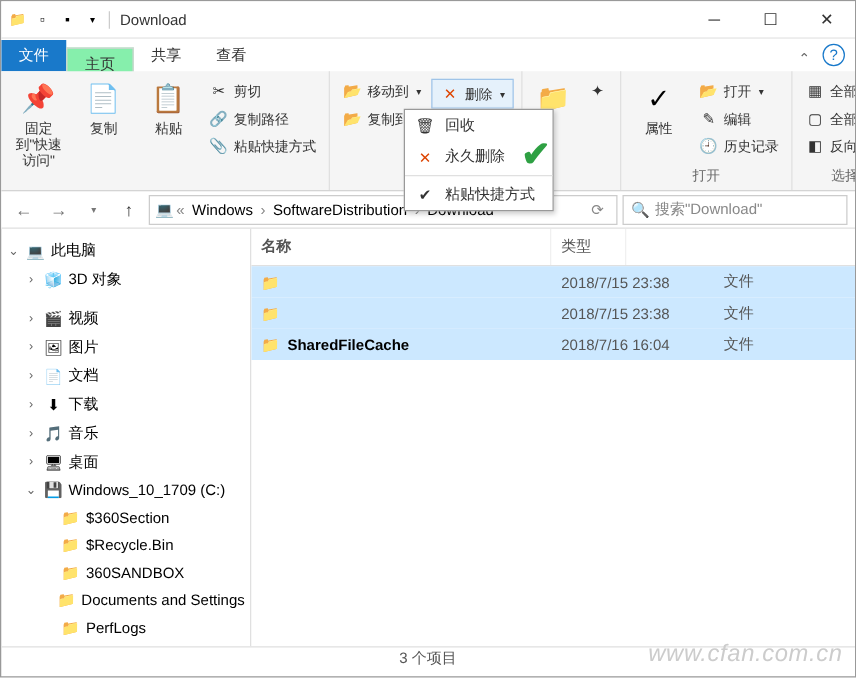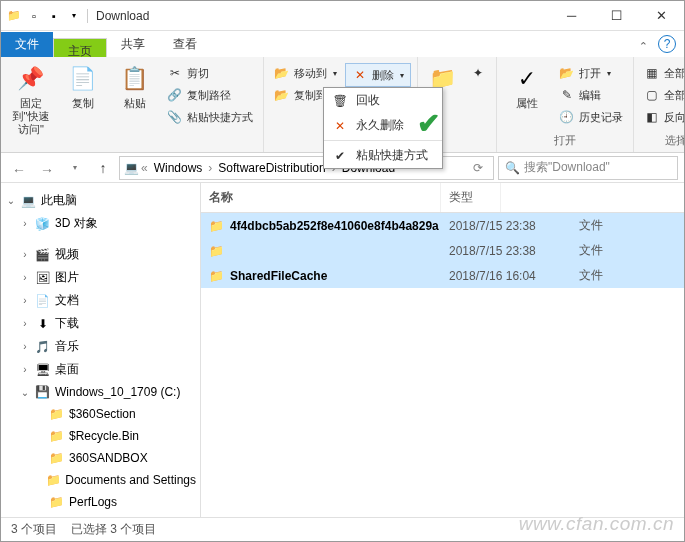--- a/index.html
+++ b/index.html
@@ -8,21 +8,21 @@
 .titlebar { height: 30px; background: #fff; display: flex; align-items: center; border-bottom: 1px solid #e0e0e0; }
 .titlebar .sysicons { display: flex; padding-left: 4px; gap: 2px; }
 .titlebar .sysicons span { width: 18px; height: 18px; display: inline-flex; align-items: center; justify-content: center; font-size: 11px; }
 .titlebar .title { font-size: 12px; color: #333; padding-left: 8px; border-left: 1px solid #ccc; margin-left: 4px; }
 .titlebar .winbtns { margin-left: auto; display: flex; }
 .titlebar .winbtns div { width: 45px; height: 30px; display: flex; align-items: center; justify-content: center; font-size: 13px; color: #333; }
 
 .tabs { height: 26px; background: #fff; display: flex; align-items: flex-end; position: relative; }
 .tab { padding: 4px 14px; font-size: 12px; color: #333; cursor: pointer; }
 .tab.file { background: #1979ca; color: #fff; }
-.tab.active { border: 1px solid #d4d4d4; border-bottom: 1px solid #f5f5f5; background: #84cc16; position: relative; top: 8px; }
+.tab.active { border: 1px solid #d4d4d4; border-bottom: 1px solid #f5f5f5; background: #86efac; position: relative; top: 8px; }
 .tabs .expand { margin-left: auto; padding: 4px 6px; font-size: 11px; color: #666; }
 .tabs .help { width: 18px; height: 18px; border-radius: 50%; border: 1px solid #1979ca; color: #1979ca; display: flex; align-items: center; justify-content: center; font-size: 12px; margin: 0 8px 4px 4px; }
 
 .ribbon { height: 96px; background: #f5f5f5; border-bottom: 1px solid #d4d4d4; display: flex; position: relative; }
 .rgroup { display: flex; flex-direction: column; padding: 2px 6px; border-right: 1px solid #e0e0e0; }
 .rgroup .items { display: flex; flex: 1; align-items: flex-start; gap: 4px; }
 .rgroup .label { text-align: center; font-size: 11px; color: #666; padding: 2px 0; }
 .bigbtn { display: flex; flex-direction: column; align-items: center; width: 48px; padding: 4px 2px; cursor: pointer; }
 .bigbtn .ico { width: 32px; height: 32px; display: flex; align-items: center; justify-content: center; font-size: 22px; }
 .bigbtn .lbl { font-size: 11px; color: #333; text-align: center; line-height: 1.2; margin-top: 2px; }
@@ -56,21 +56,21 @@
 .filelist { flex: 1; overflow: auto; font-size: 12px; }
 .filelist .header { display: flex; border-bottom: 1px solid #e0e0e0; color: #555; }
 .filelist .header div { padding: 6px 8px; border-right: 1px solid #f0f0f0; }
 .filelist .row { display: flex; align-items: center; cursor: pointer; }
 .filelist .row.sel { background: #cce8ff; }
 .filelist .row div { padding: 4px 8px; overflow: hidden; text-overflow: ellipsis; white-space: nowrap; }
 .col-name { width: 240px; display: flex; align-items: center; gap: 6px; font-weight: bold; }
 .col-date { width: 130px; color: #555; }
 .col-type { width: 60px; color: #555; }
 
-.statusbar { height: 24px; border-top: 1px solid #e0e0e0; display: flex; align-items: center; font-size: 12px; color: #555; padding: 0 10px; gap: 14px; }
+.statusbar { height: 24px; border-top: 1px solid #e0e0e0; display: flex; align-items: center; font-size: 12px; color: #555; padding: 0 10px; gap: 14px; flex-direction: column; }
 .watermark { position: absolute; bottom: 6px; right: 10px; font-size: 19px; color: #ccc; font-style: italic; letter-spacing: 0.5px; }
 </style>
 </head>
 <body>
 
 <div class="titlebar">
   <div class="sysicons">
     <span>📁</span>
     <span>▫</span>
     <span>▪</span>
@@ -325,21 +325,20 @@
   </div>
 
   <div class="filelist">
     <div class="header">
       <div class="col-name">名称</div>
       <div class="col-type">类型</div>
     </div>
     <div class="row sel">
       <div class="col-name">
           <span>📁</span>
-          <span>4f4dbcb5ab252f8e41060e8f4b4a829a</span>
         </div>
       <div class="col-date">2018/7/15 23:38</div>
       <div class="col-type">文件</div>
     </div>
     <div class="row sel">
       <div class="col-name">
           <span>📁</span>
         </div>
       <div class="col-date">2018/7/15 23:38</div>
       <div class="col-type">文件</div>

